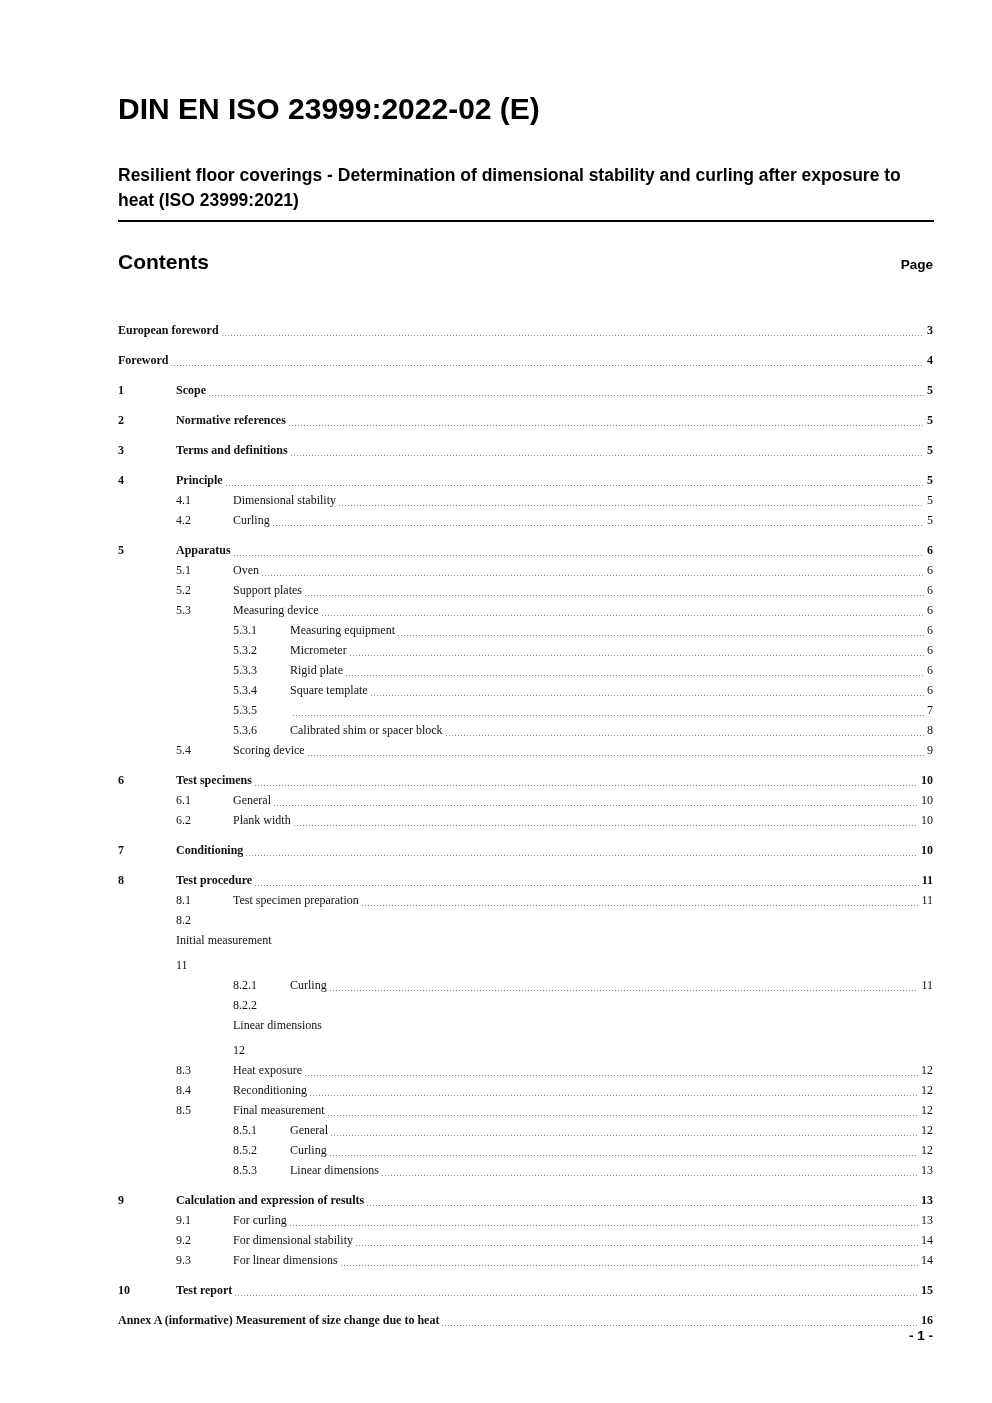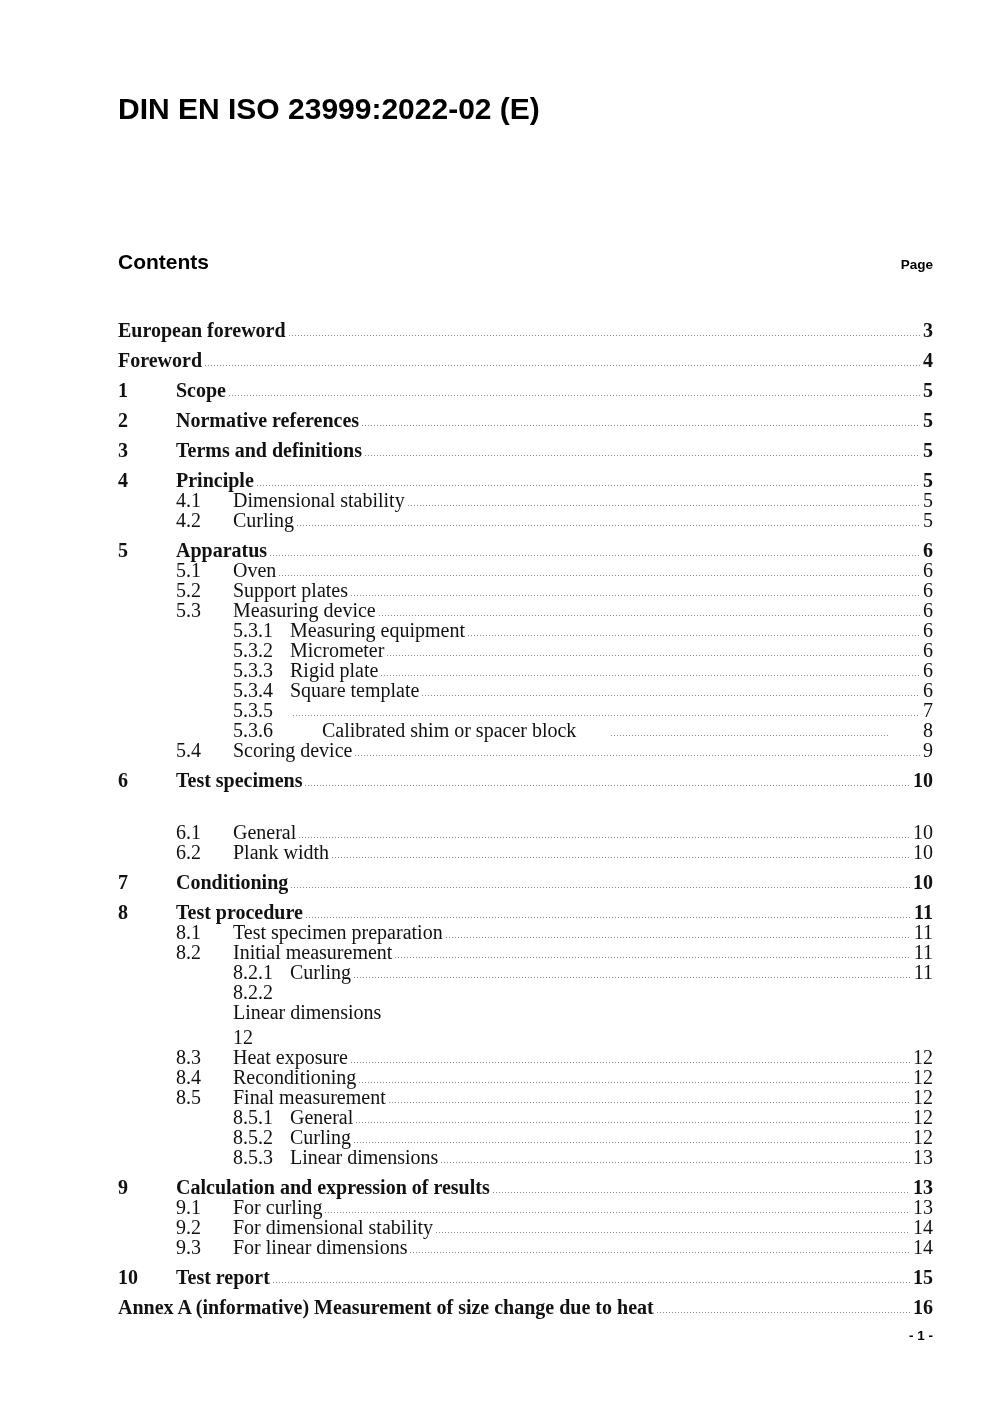--- a/index.html
+++ b/index.html
@@ -46,21 +46,21 @@
   }
   .page-col-label {
     font-size: 13.5px; font-weight: bold;
     padding-bottom: 2px;
   }
   .toc {
     position: absolute;
     left: 118px; top: 310px;
     width: 815px;
     font-family: "Liberation Serif", "DejaVu Serif", serif;
-    font-size: 20px;
+    font-size: 12px;
     color: #111;
   }
   .toc-row {
     display: flex;
     align-items: baseline;
     line-height: 20px;
     white-space: nowrap;
   }
   .toc-row.major { margin-top: 10px; font-weight: bold; }
   .toc-num { flex: none; }
@@ -89,20 +89,21 @@
     font-family: "Liberation Sans", sans-serif;
   }
 </style>
 </head>
 <body>
 
 <div class="page">
 
   <div class="doc-number">DIN EN ISO 23999:2022-02 (E)</div>
 
+  <div class="doc-title">Resilient floor coverings - Determination of dimensional stability and curling after exposure to heat (ISO 23999:2021)</div>
 
   <div class="contents-row">
     <span class="contents-heading">Contents</span>
     <span class="page-col-label">Page</span>
   </div>
 
   <div class="toc" id="toc">
       <div class="toc-row lvl0 major">
 
     <span class="toc-label">European foreword</span>
@@ -197,39 +198,39 @@
     <span class="toc-num">5.3.4</span>
     <span class="toc-label">Square template</span>
     <span class="toc-dots"></span>
     <span class="toc-page">6</span>
   </div>
       <div class="toc-row lvl3" style="font-weight: normal;">
     <span class="toc-num">5.3.5</span>
     <span class="toc-dots"></span>
     <span class="toc-page">7</span>
   </div>
-      <div class="toc-row lvl3" style="font-weight: normal; gap: 32px;">
+      <div class="toc-row lvl3" style="font-weight: normal;">
     <span class="toc-num">5.3.6</span>
     <span class="toc-label">Calibrated shim or spacer block</span>
     <span class="toc-dots"></span>
     <span class="toc-page">8</span>
   </div>
       <div class="toc-row lvl2" style="font-weight: normal;">
     <span class="toc-num">5.4</span>
     <span class="toc-label">Scoring device</span>
     <span class="toc-dots"></span>
     <span class="toc-page">9</span>
   </div>
       <div class="toc-row lvl1 major">
     <span class="toc-num">6</span>
     <span class="toc-label">Test specimens</span>
     <span class="toc-dots"></span>
     <span class="toc-page">10</span>
   </div>
-      <div class="toc-row lvl2" style="font-weight: normal; margin-top: 32px;">
+      <div class="toc-row lvl2" style="font-weight: normal;">
     <span class="toc-num">6.1</span>
     <span class="toc-label">General</span>
     <span class="toc-dots"></span>
     <span class="toc-page">10</span>
   </div>
       <div class="toc-row lvl2" style="font-weight: normal;">
     <span class="toc-num">6.2</span>
     <span class="toc-label">Plank width</span>
     <span class="toc-dots"></span>
     <span class="toc-page">10</span>
@@ -245,21 +246,21 @@
     <span class="toc-label">Test procedure</span>
     <span class="toc-dots"></span>
     <span class="toc-page">11</span>
   </div>
       <div class="toc-row lvl2" style="font-weight: normal;">
     <span class="toc-num">8.1</span>
     <span class="toc-label">Test specimen preparation</span>
     <span class="toc-dots"></span>
     <span class="toc-page">11</span>
   </div>
-      <div class="toc-row lvl2" style="font-weight: normal;">
+      <div class="toc-row lvl2" style="font-weight: normal; flex-direction: column;">
     <span class="toc-num">8.2</span>
     <span class="toc-label">Initial measurement</span>
     <span class="toc-dots"></span>
     <span class="toc-page">11</span>
   </div>
       <div class="toc-row lvl3" style="font-weight: normal;">
     <span class="toc-num">8.2.1</span>
     <span class="toc-label">Curling</span>
     <span class="toc-dots"></span>
     <span class="toc-page">11</span>

